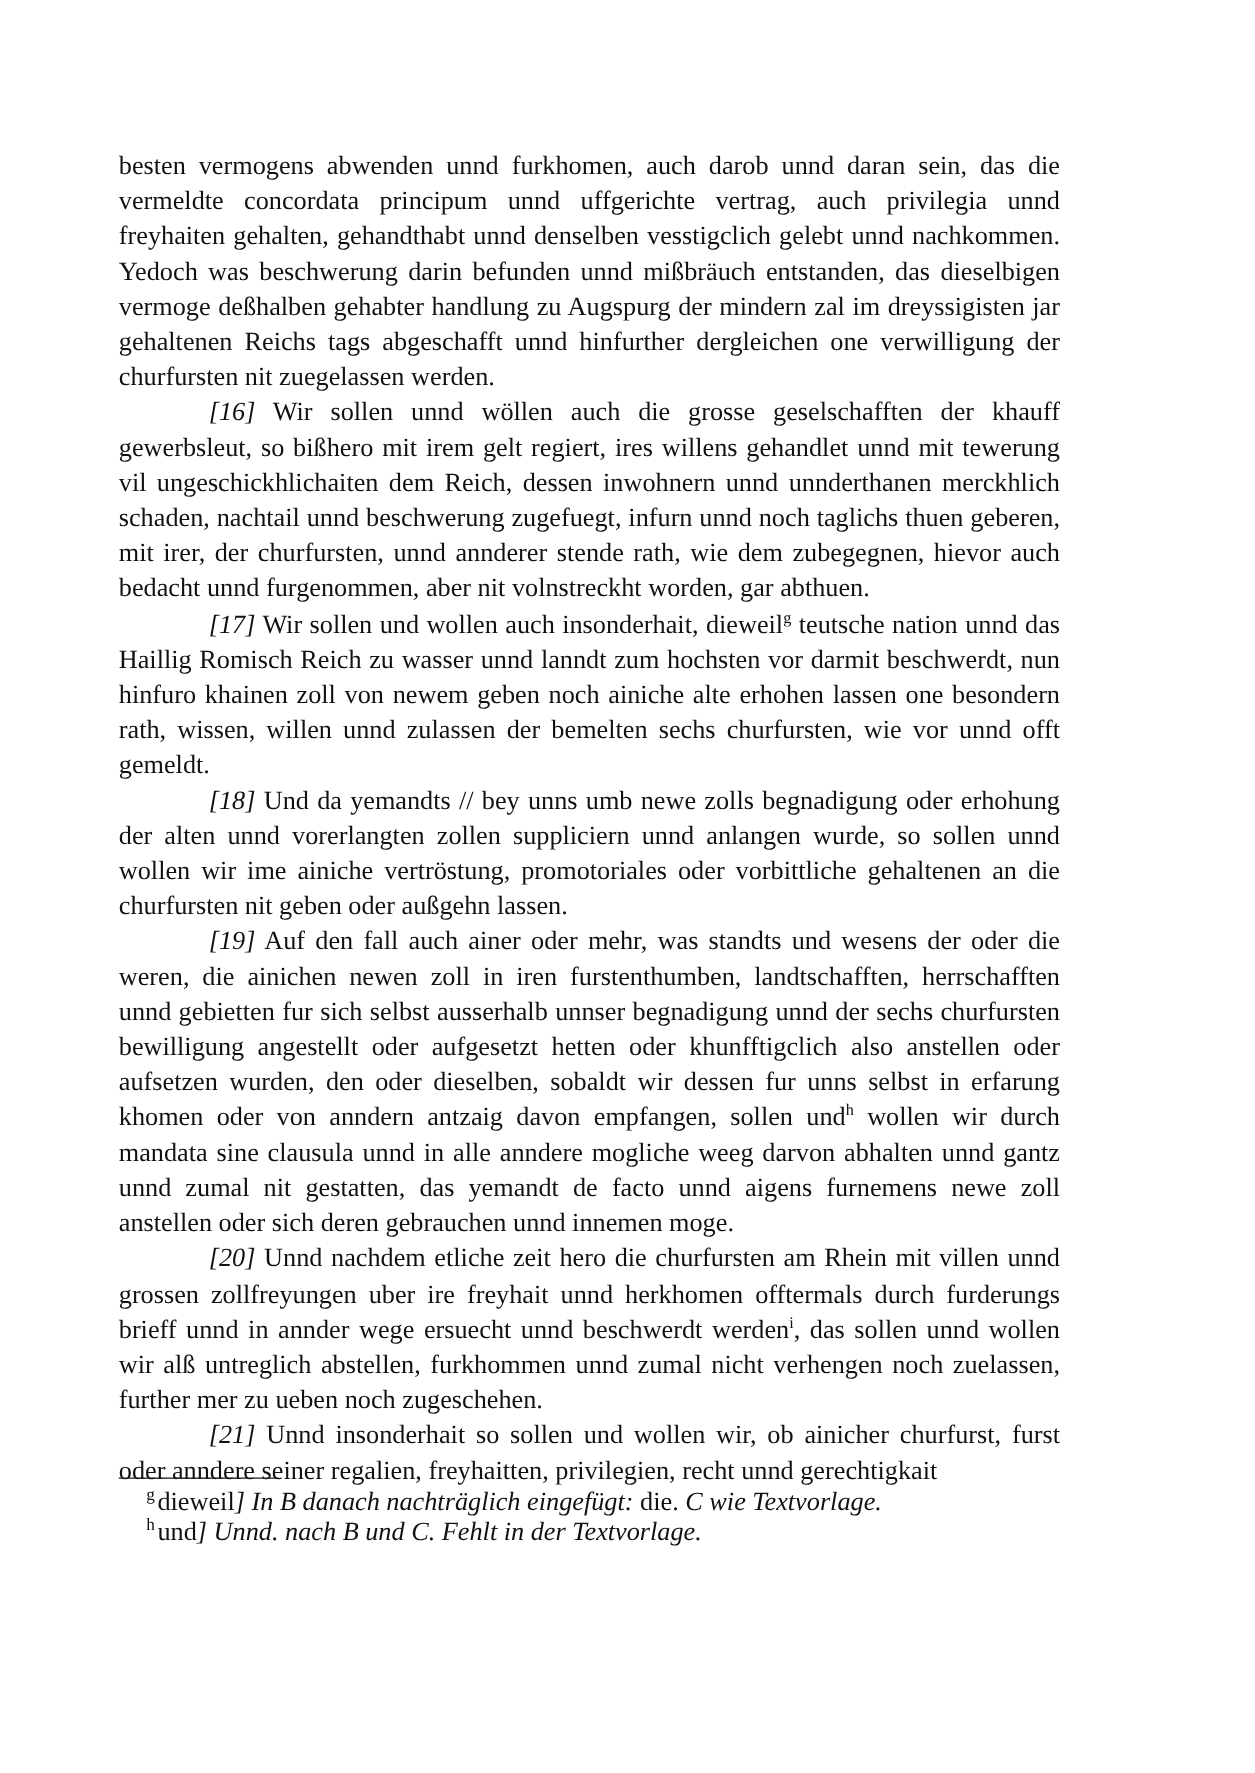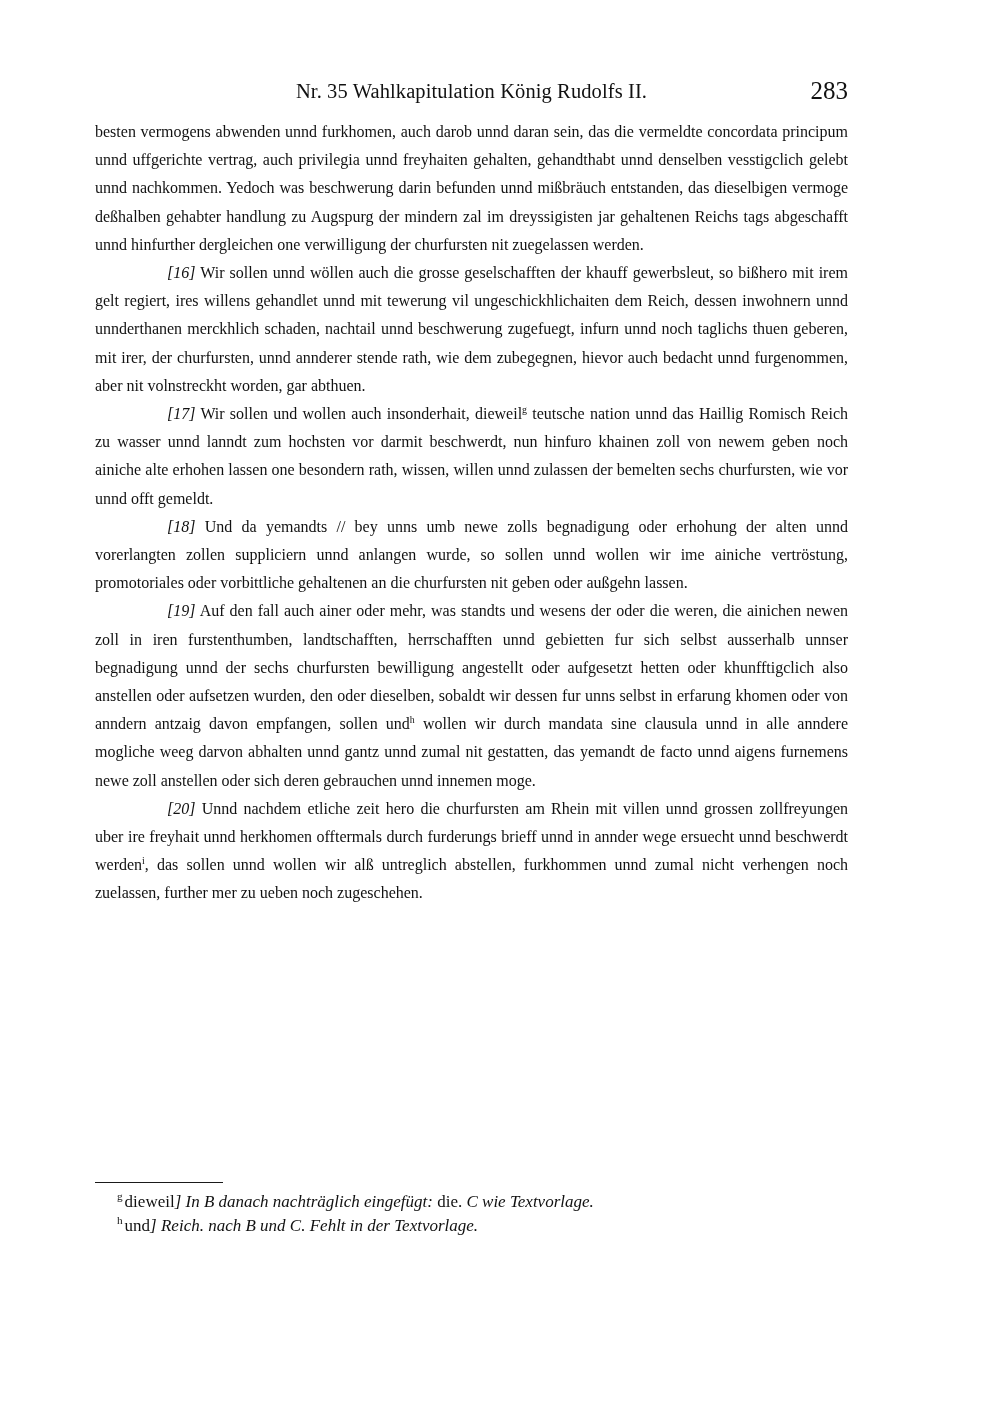--- a/index.html
+++ b/index.html
@@ -49,21 +49,21 @@
   
   .textblock {
     position: absolute;
     left: 95px;
     top: 118px;
     width: 753px;
   }
 
   p.para {
     margin: 0;
-    font-size: 16px;
+    font-size: 21px;
     line-height: 28.2px;
     text-align: justify;
     text-justify: inter-word;
     hyphens: none;
     text-indent: 0;
   }
   p.para.indent {
     text-indent: 28px;
   }
   
@@ -86,44 +86,40 @@
     top: 1182px;
     width: 753px;
   }
   .fn-rule {
     width: 128px;
     height: 0;
     border-top: 1.3px solid #1a1a1a;
     margin: 0 0 7px 0;
   }
   .fn-line {
-    font-size: 17px;
+    font-size: 21px;
     line-height: 23.5px;
     padding-left: 30px;
     text-indent: -8px;
     white-space: normal;
   }
   .fn-mark {
     font-size: 0.66em;
     vertical-align: super;
     line-height: 0;
     margin-right: 2px;
   }
   .it { font-style: italic; }
   .ro { font-style: normal; }
 </style>
 </head>
 <body>
 
 <div class="page">
 
-  <div class="running-head">
-    <span class="running-head-title">Nr. 35 Wahlkapitulation König Rudolfs II.</span>
-    <span class="page-number">283</span>
-  </div>
 
   <div class="textblock">
 
     <p class="para">
       <span>besten vermogens abwenden unnd furkhomen, auch darob unnd daran sein, das die vermeldte concordata principum unnd uffgerichte vertrag, auch privilegia unnd freyhaiten gehalten, gehandthabt unnd denselben vesstigclich gelebt unnd nachkommen. Yedoch was beschwerung darin befunden unnd mißbräuch entstanden, das dieselbigen vermoge deßhalben gehabter handlung zu Augspurg der mindern zal im dreyssigisten jar gehaltenen Reichs tags abgeschafft unnd hinfurther dergleichen one verwilligung der churfursten nit zuegelassen werden.</span>
     </p>
 
     <p class="para indent">
       <span class="secnum">[16]</span><span> </span><span>Wir sollen unnd wöllen auch die grosse geselschafften der khauff gewerbsleut, so bißhero mit irem gelt regiert, ires willens gehandlet unnd mit tewerung vil ungeschickhlichaiten dem Reich, dessen inwohnern unnd unnderthanen merckhlich schaden, nachtail unnd beschwerung zugefuegt, infurn unnd noch taglichs thuen geberen, mit irer, der churfursten, unnd annderer stende rath, wie dem zubegegnen, hievor auch bedacht unnd furgenommen, aber nit volnstreckht worden, gar abthuen.</span>
     </p>
@@ -137,25 +133,28 @@
     </p>
 
     <p class="para indent">
       <span class="secnum">[19]</span><span> </span><span>Auf den fall auch ainer oder mehr, was standts und wesens der oder die weren, die ainichen newen zoll in iren furstenthumben, landtschafften, herrschafften unnd gebietten fur sich selbst ausserhalb unnser begnadigung unnd der sechs churfursten bewilligung angestellt oder aufgesetzt hetten oder khunfftigclich also anstellen oder aufsetzen wurden, den oder dieselben, sobaldt wir dessen fur unns selbst in erfarung khomen oder von anndern antzaig davon empfangen, sollen und</span><sup class="fnref">h</sup><span> wollen wir durch mandata sine clausula unnd in alle anndere mogliche weeg darvon abhalten unnd gantz unnd zumal nit gestatten, das yemandt de facto unnd aigens furnemens newe zoll anstellen oder sich deren gebrauchen unnd innemen moge.</span>
     </p>
 
     <p class="para indent">
       <span class="secnum">[20]</span><span> </span><span>Unnd nachdem etliche zeit hero die churfursten am Rhein mit villen unnd grossen zollfreyungen uber ire freyhait unnd herkhomen offtermals durch furderungs brieff unnd in annder wege ersuecht unnd beschwerdt werden</span><sup class="fnref">i</sup><span>, das sollen unnd wollen wir alß untreglich abstellen, furkhommen unnd zumal nicht verhengen noch zuelassen, further mer zu ueben noch zugeschehen.</span>
     </p>
 
+    <p class="para indent">
+      <span class="secnum">[21]</span><span> </span><span>Unnd insonderhait so sollen und wollen wir, ob ainicher churfurst, furst oder anndere seiner regalien, freyhaitten, privilegien, recht unnd gerechtigkait</span>
+    </p>
 
   </div>
 
   <div class="footnotes">
     <div class="fn-rule"></div>
 
     <div class="fn-line"><sup class="fn-mark">g</sup><span class="ro">dieweil</span><span class="it">]</span><span class="it"> In B danach nachträglich eingefügt:</span><span class="ro"> die.</span><span class="it"> C wie Textvorlage.</span></div>
 
-    <div class="fn-line"><sup class="fn-mark">h</sup><span class="ro">und</span><span class="it">]</span><span class="it"> Reich. nach B und C. Fehlt in der Textvorlage.</span><span class="ro"></span><span class="it"></span></div>
+    <div class="fn-line"><sup class="fn-mark">h</sup><span class="ro">und</span><span class="it">]</span><span class="it"> Unnd. nach B und C. Fehlt in der Textvorlage.</span><span class="ro"></span><span class="it"></span></div>
 
   </div>
 
 </div>
 
 </body></html>

